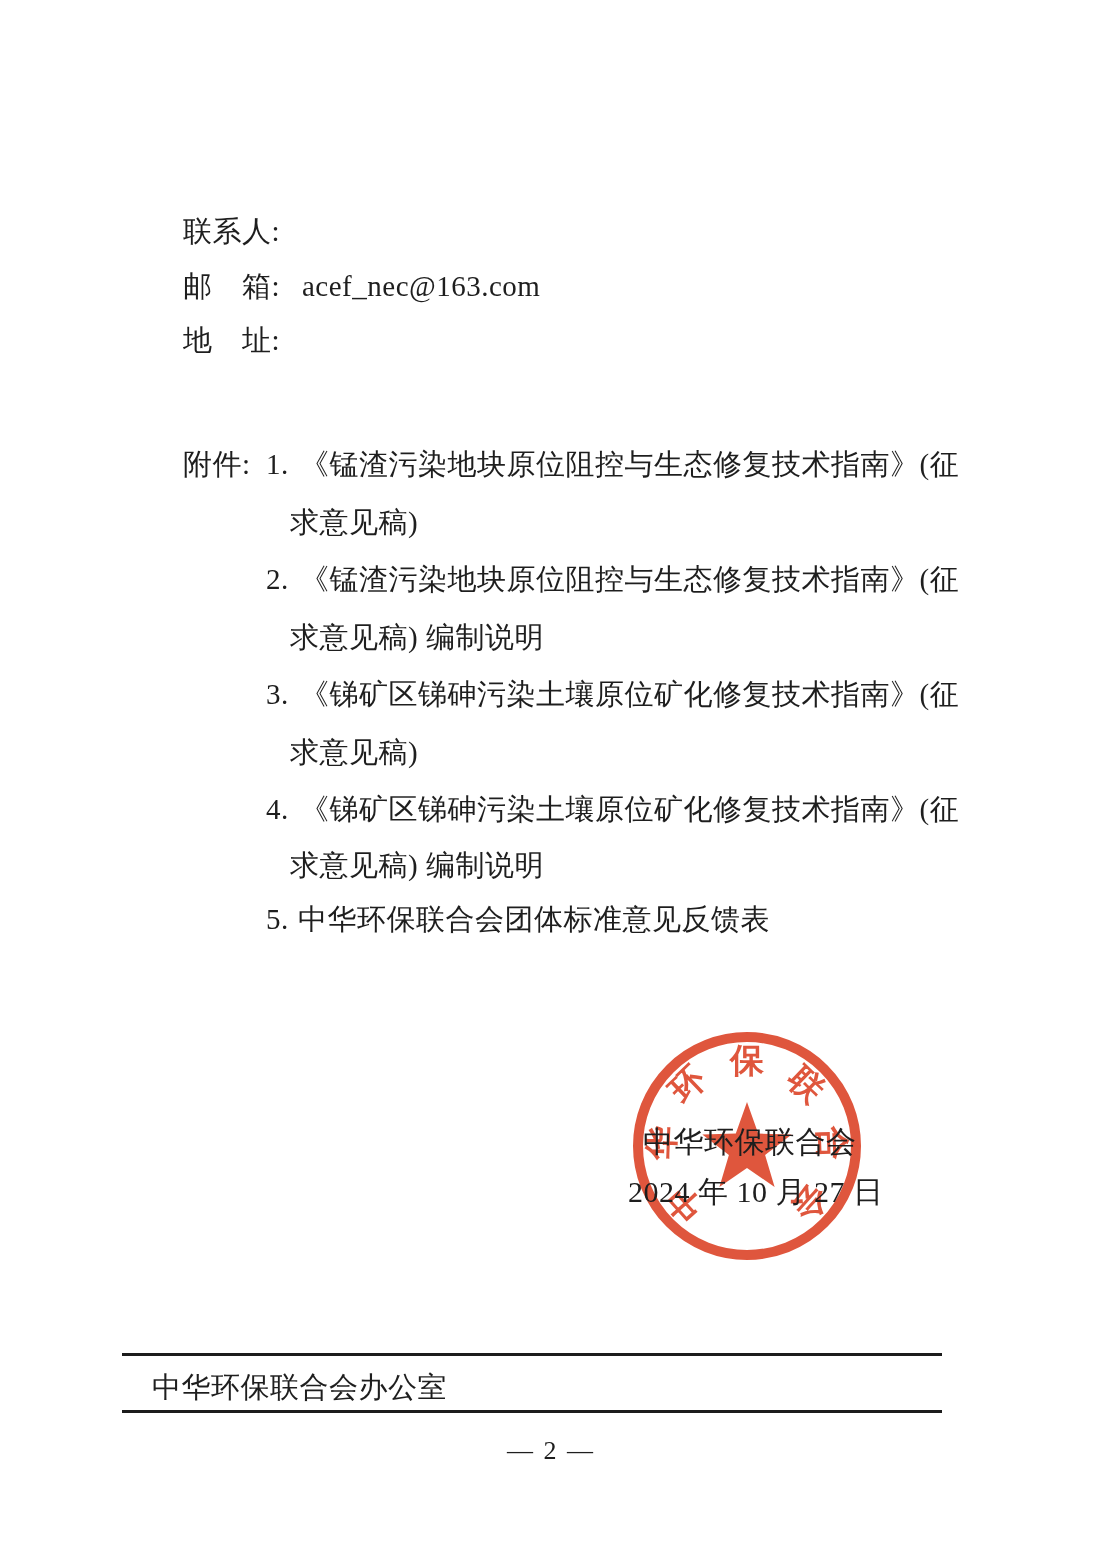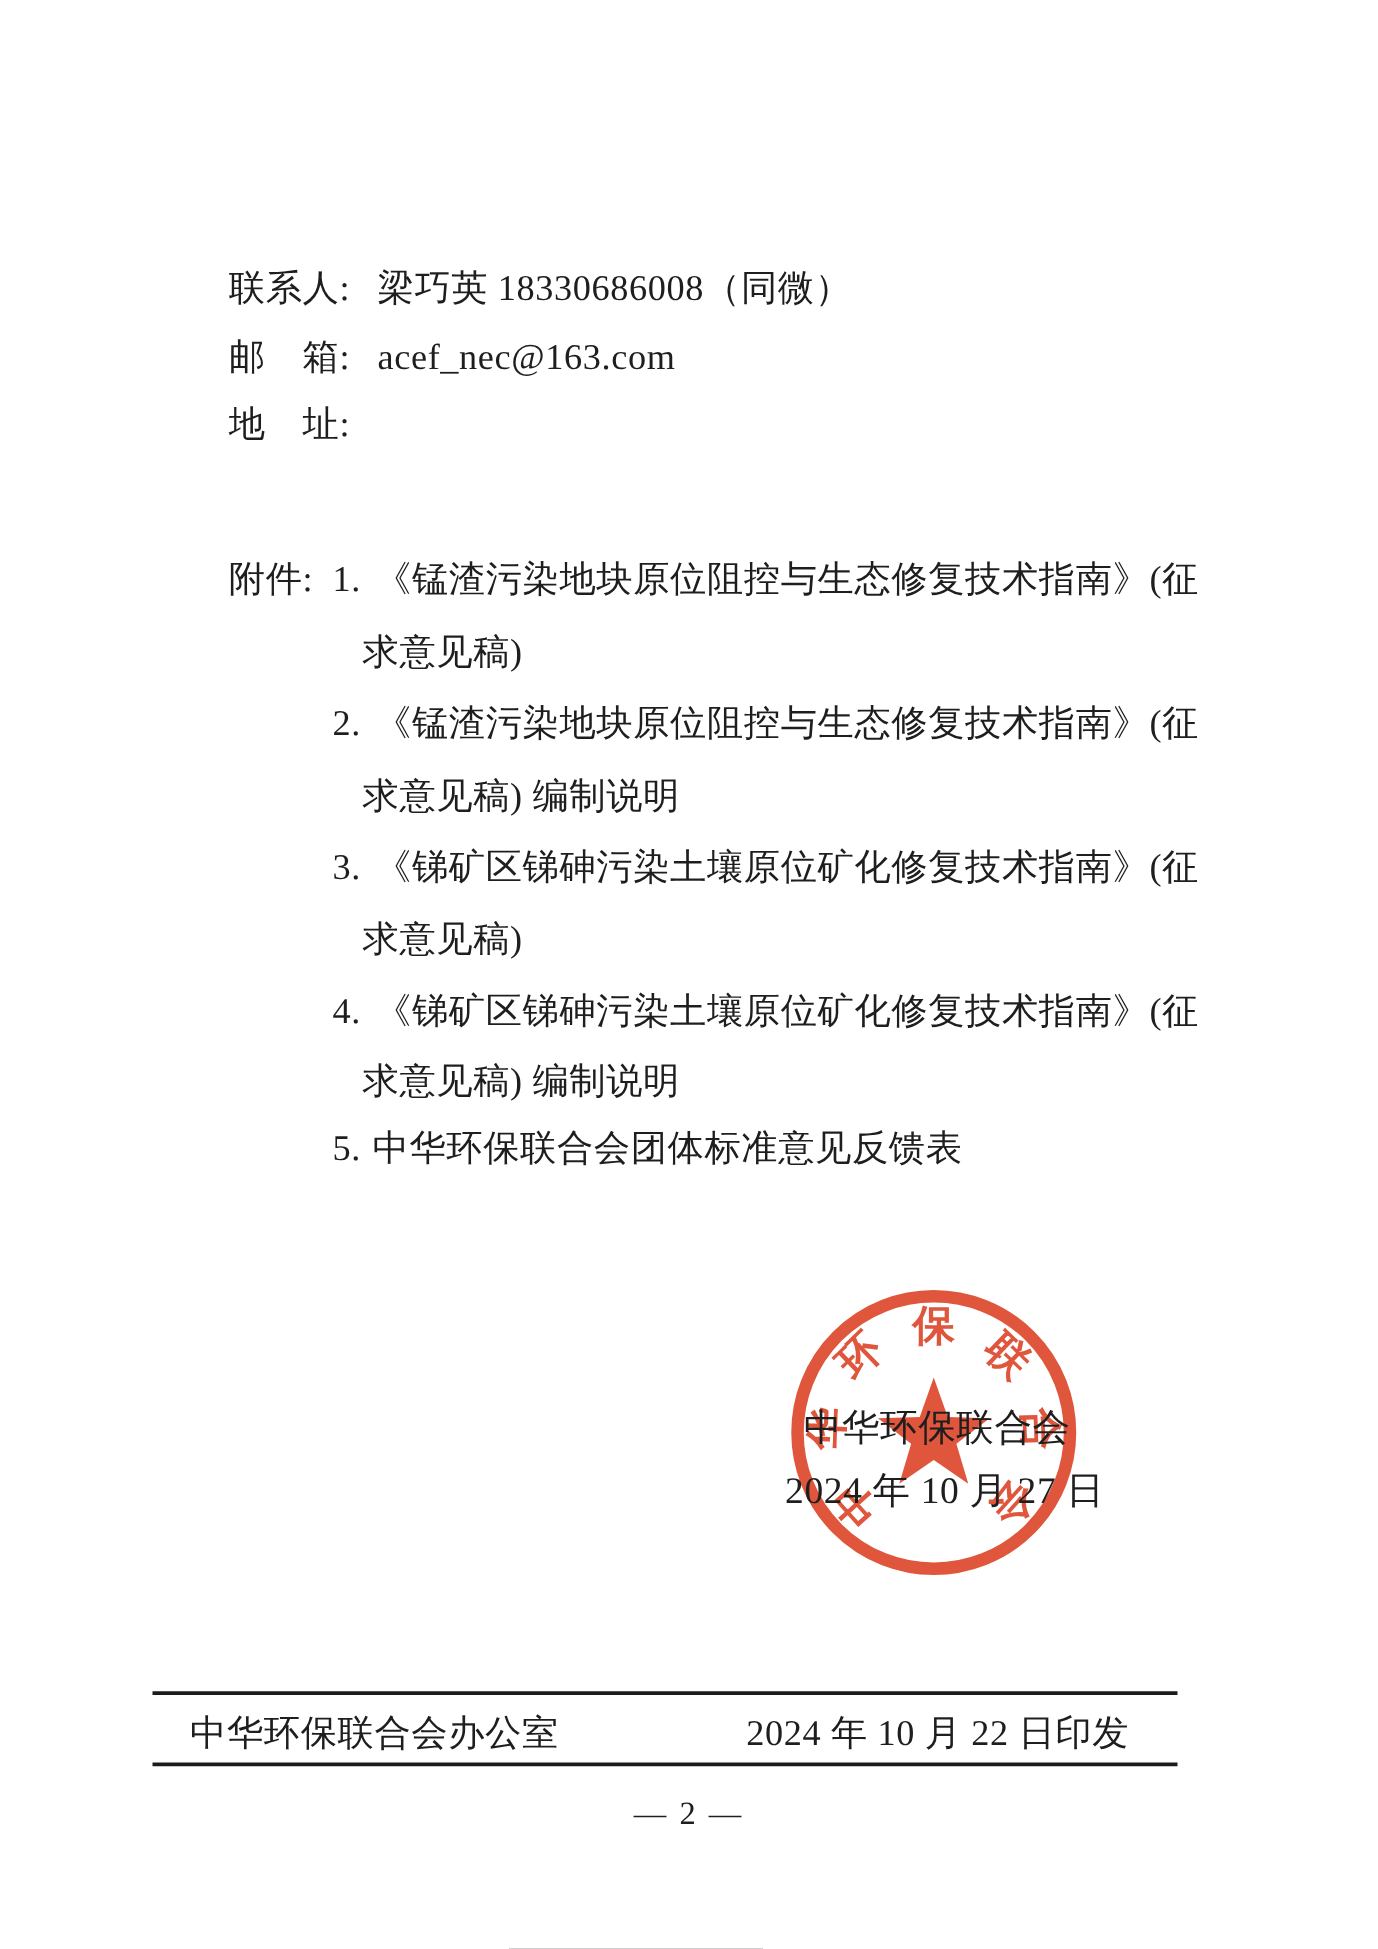--- a/index.html
+++ b/index.html
@@ -47,21 +47,20 @@
     white-space:pre;
     letter-spacing:2px;
   }
 </style>
 </head>
 <body>
 
 <div class="page">
 
   <div class="t" style="left:183px;top:215px">联系人:</div>
-  <div class="t" style="left:302px;top:215px">梁巧英 18330686008（同微）</div>
 
   <div class="t" style="left:183px;top:270px">邮　箱:</div>
   <div class="t" style="left:302px;top:270px">acef_nec@163.com</div>
 
   <div class="t" style="left:183px;top:324px">地　址:</div>
 
   <div class="t" style="left:183px;top:448px">附件:</div>
 
   <div class="t" style="left:266px;top:448px">1.</div>
   <div class="t" style="left:300px;top:448px">《锰渣污染地块原位阻控与生态修复技术指南》(征</div>
@@ -106,18 +105,17 @@
     <g transform="rotate(132 120 120)">
         <text class="seal-arc-char" x="120" y="46" text-anchor="middle" fill="#dd4a2f">会</text>
       </g>
   </svg>
 
   <div class="sig" style="left:643px;top:1122px">中华环保联合会</div>
   <div class="sig" style="left:628px;top:1172px">2024 年 10 月 27 日</div>
 
   <div class="rule" style="left:122px;top:1353px;width:820px"></div>
   <div class="t" style="left:152px;top:1371px">中华环保联合会办公室</div>
-  <div class="t" style="left:597px;top:1371px">2024 年 10 月 22 日印发</div>
   <div class="rule" style="left:122px;top:1410px;width:820px"></div>
 
   <div class="pagenum" style="left:461px;top:1436px;width:180px;text-align:center">— 2 —</div>
 
 </div>
 
 </body></html>

